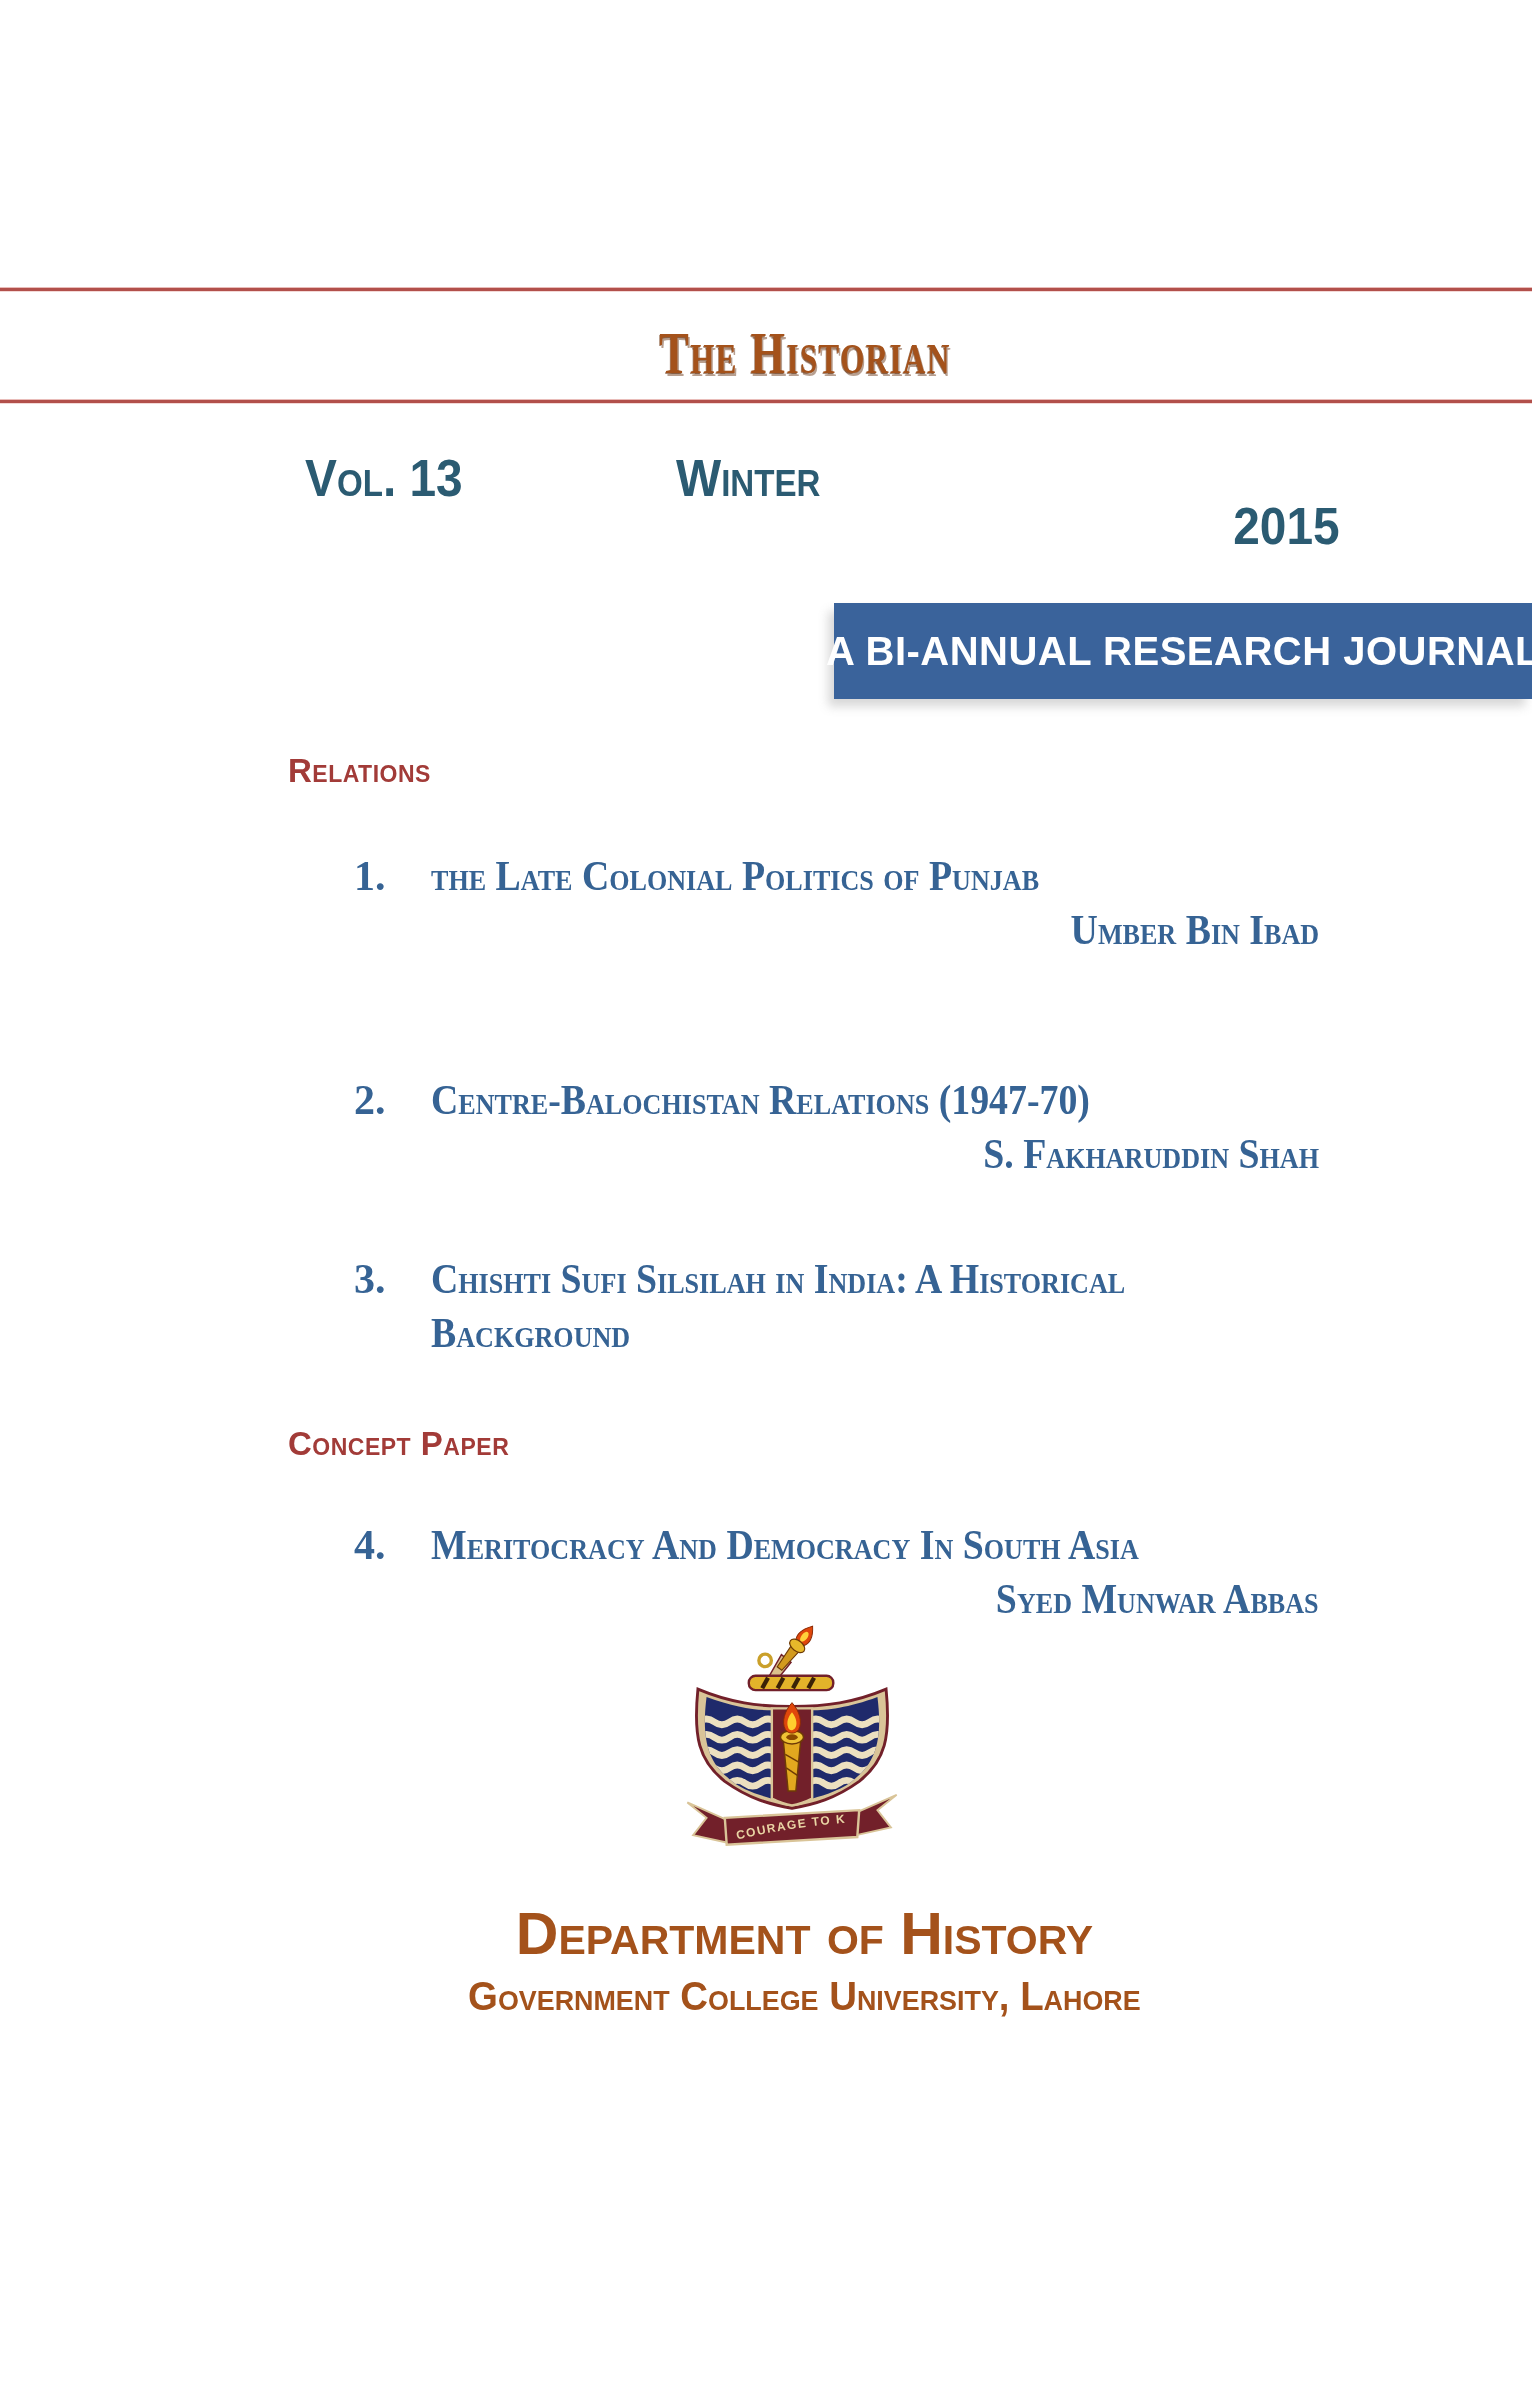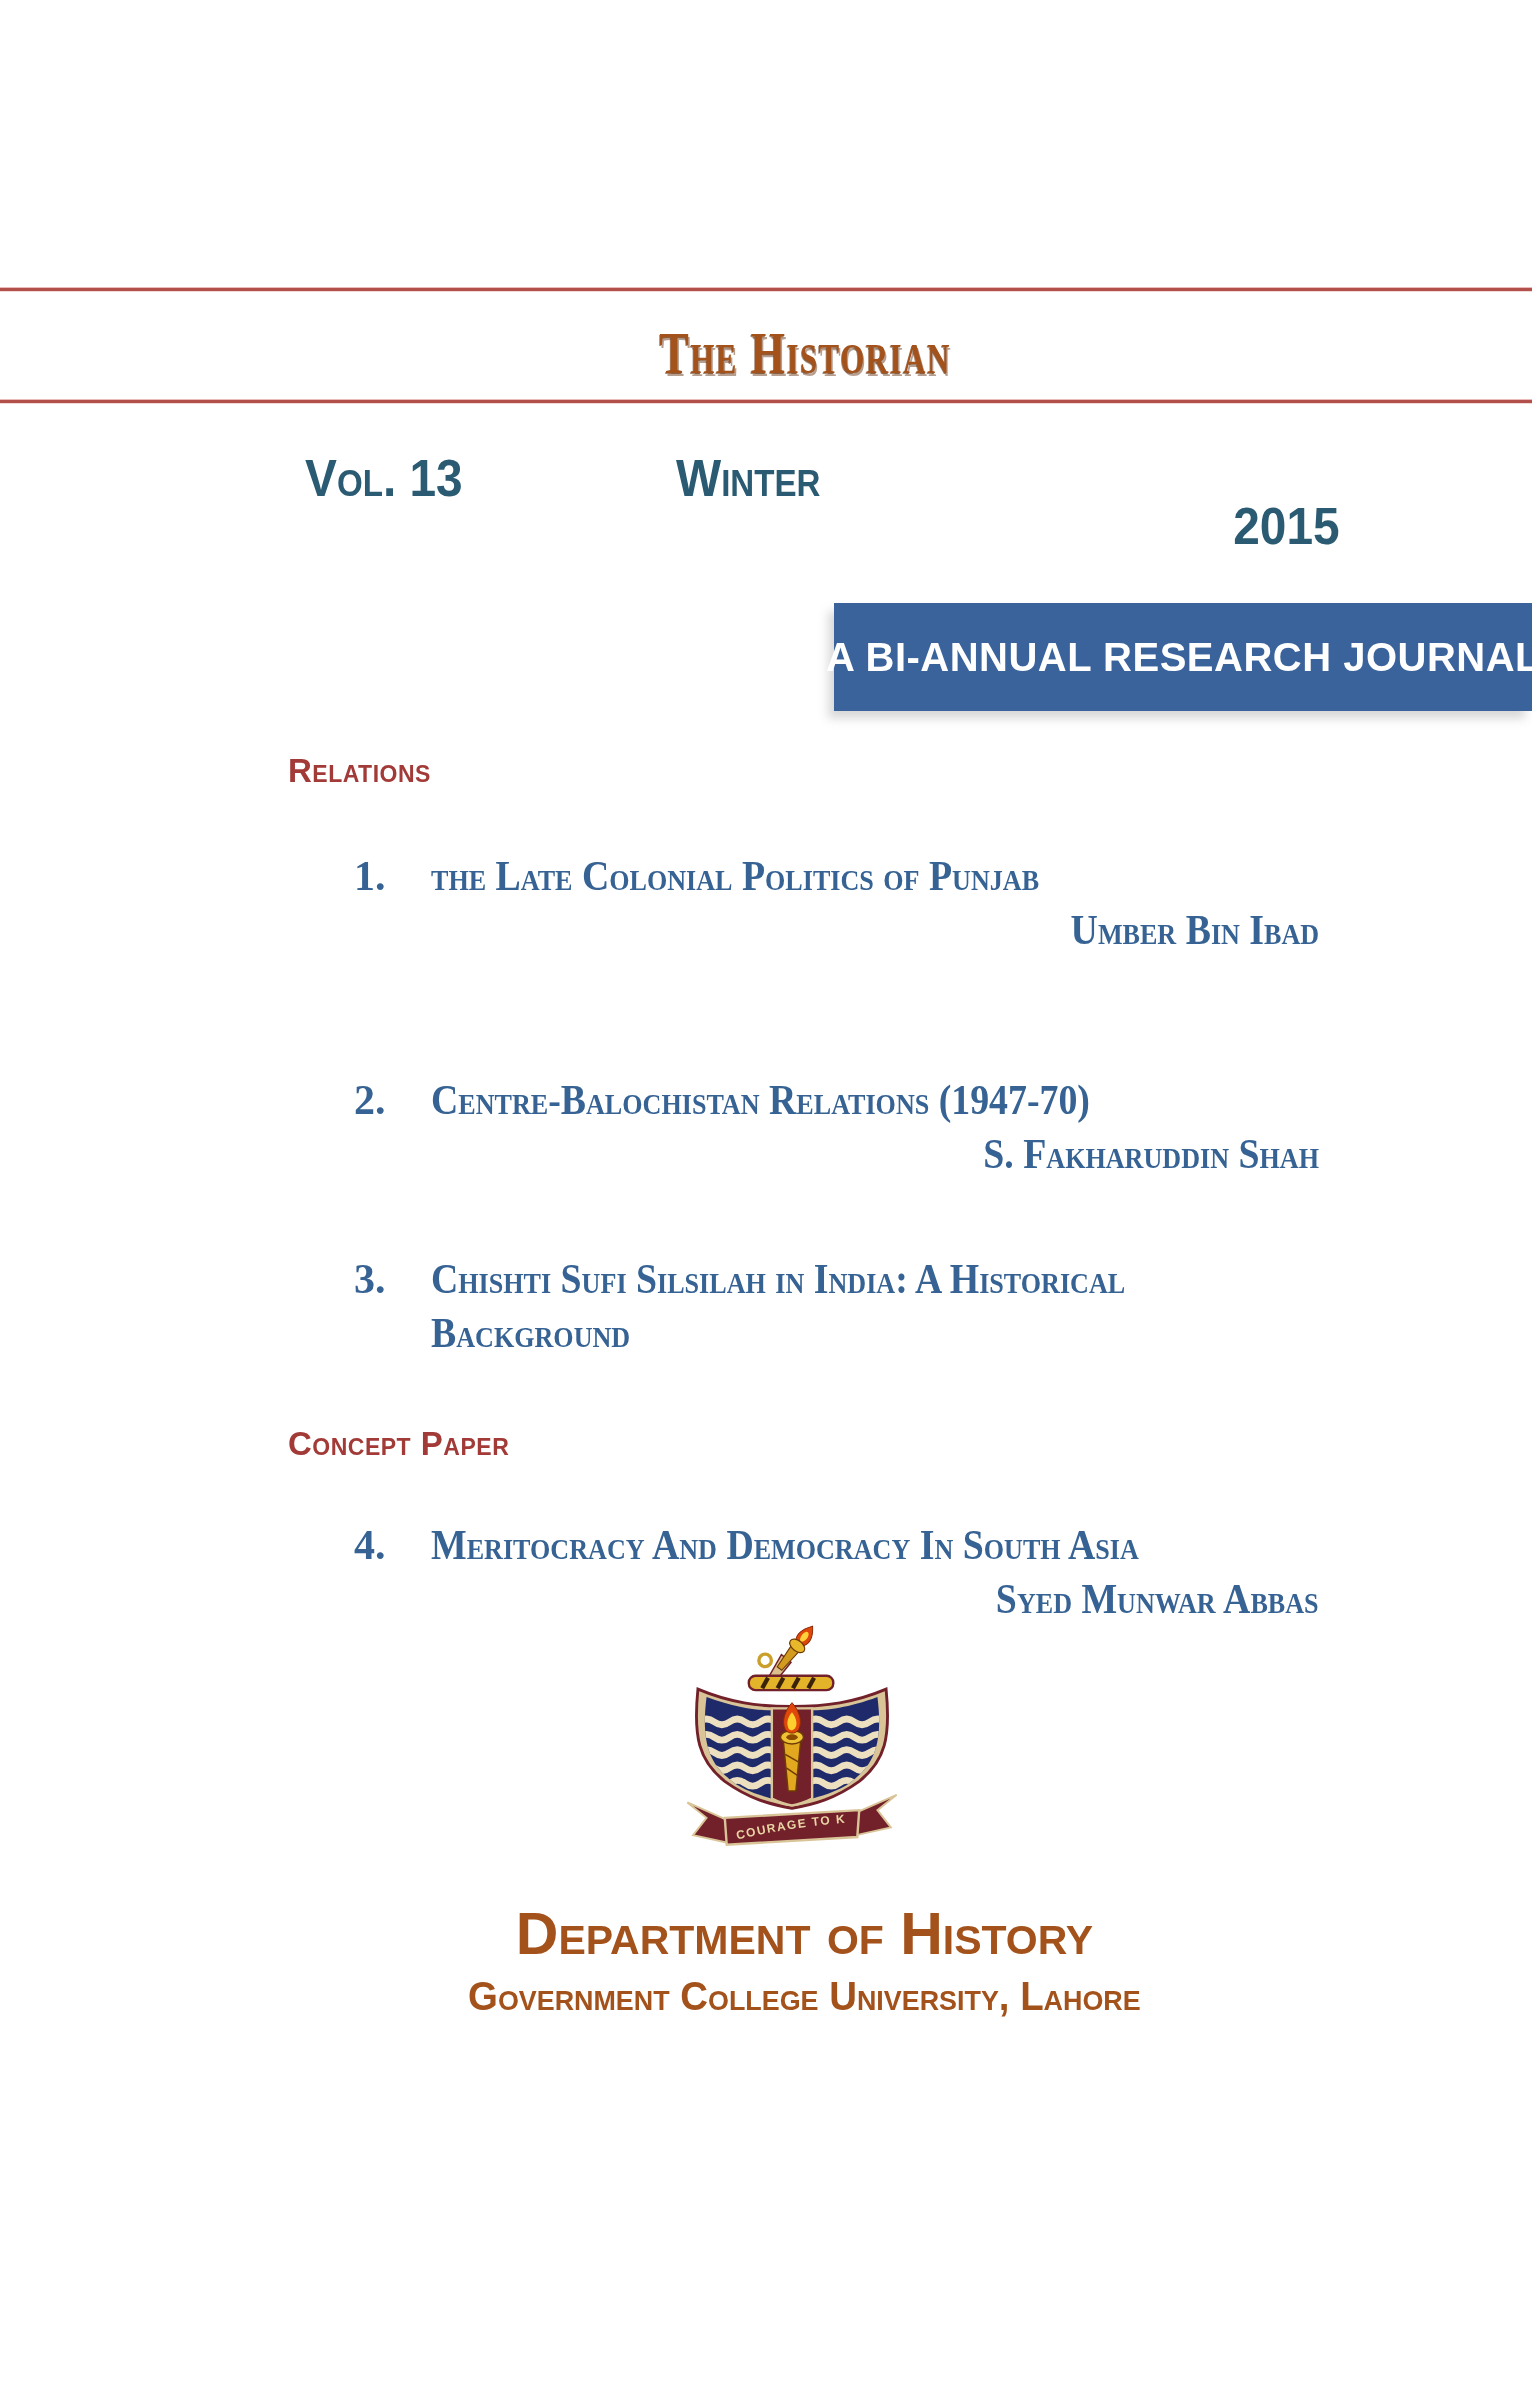--- a/index.html
+++ b/index.html
@@ -47,21 +47,21 @@
     font-size:52px;line-height:52px;
   }
   .issue-line .vol{position:absolute;left:288px;margin-left:17px;}
   .issue-line .season{position:absolute;left:676px;}
   .issue-line .year{position:absolute;right:192px;margin-top:48px;}
   .issue-line span i{display:inline-block;font-style:normal;transform:scaleX(0.92);white-space:nowrap;}
   .issue-line .vol i,.issue-line .season i{transform-origin:left;}
   .issue-line .year i{transform-origin:right;}
 
   .banner{
-    position:absolute;top:603px;left:834px;right:0;height:108px;
+    position:absolute;top:603px;left:834px;right:0;height:96px;
     background:var(--banner-blue);
     display:flex;align-items:center;justify-content:center;
     box-shadow:-5.8px 7.7px 9.6px rgba(110,110,110,0.28);
   }
   .banner .label{
     color:#ffffff;font-weight:bold;font-size:40px;letter-spacing:0.5px;white-space:nowrap;
   }
 
   .sec-heading{
     position:absolute;left:288px;

